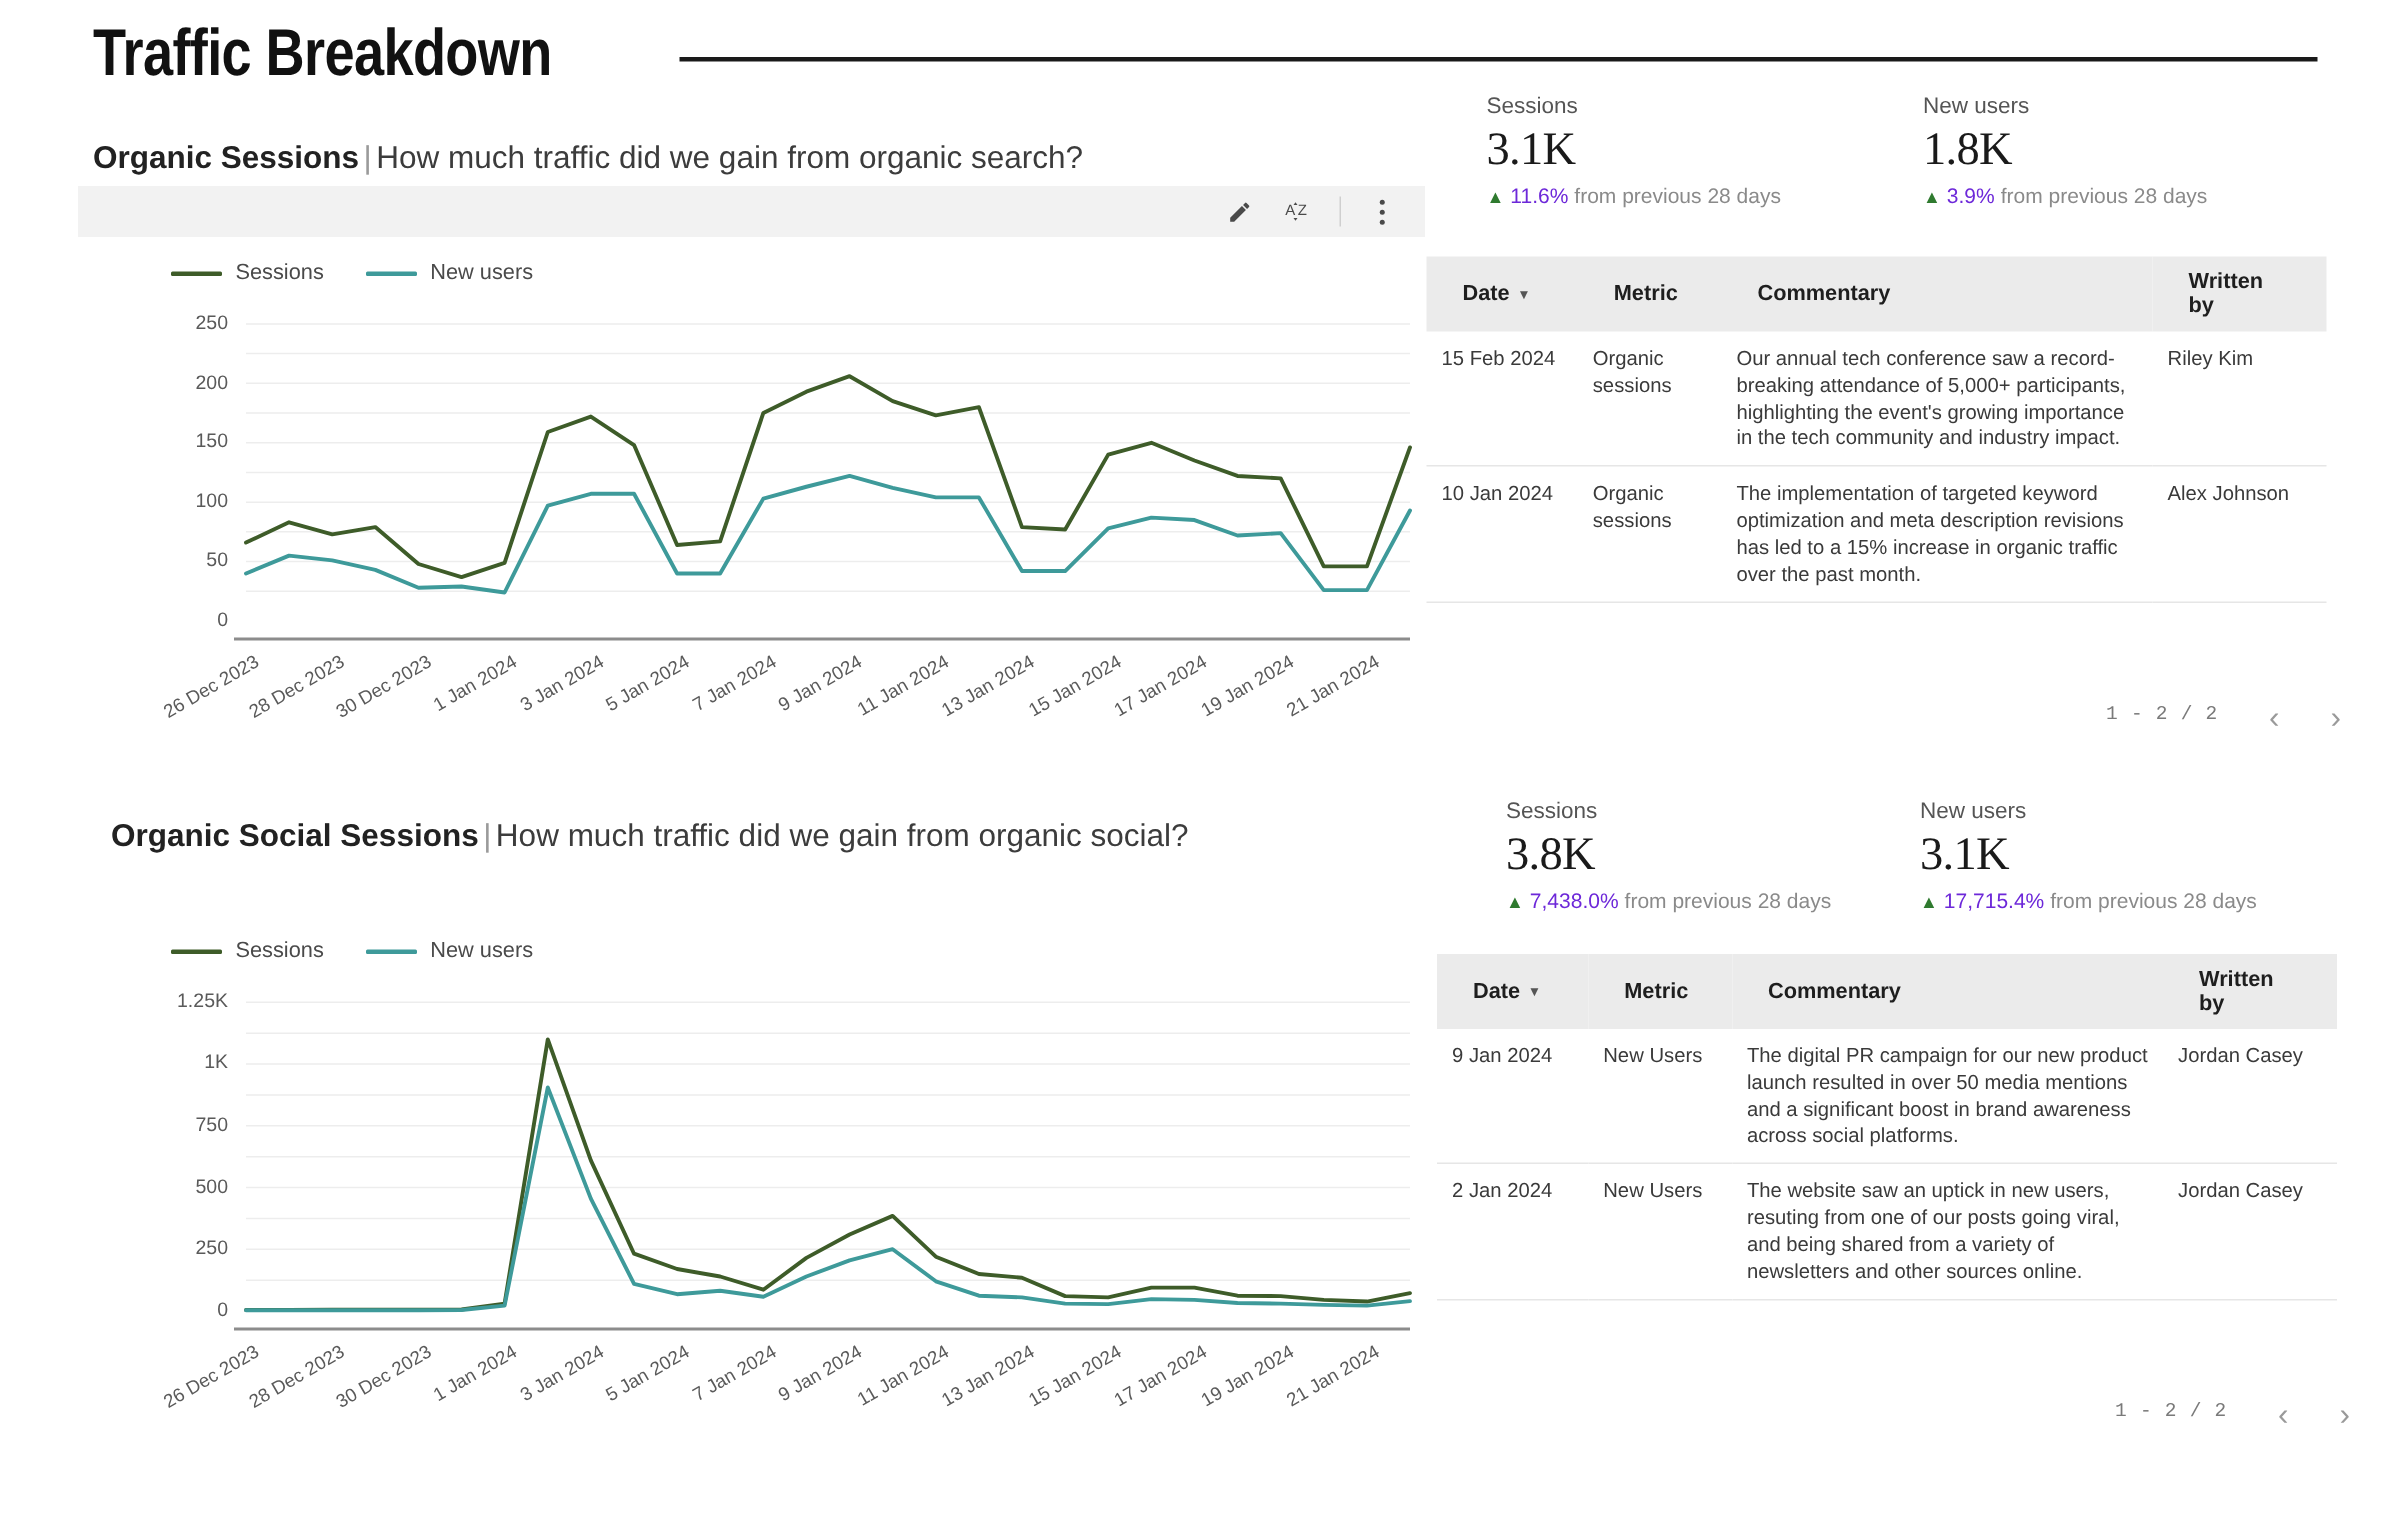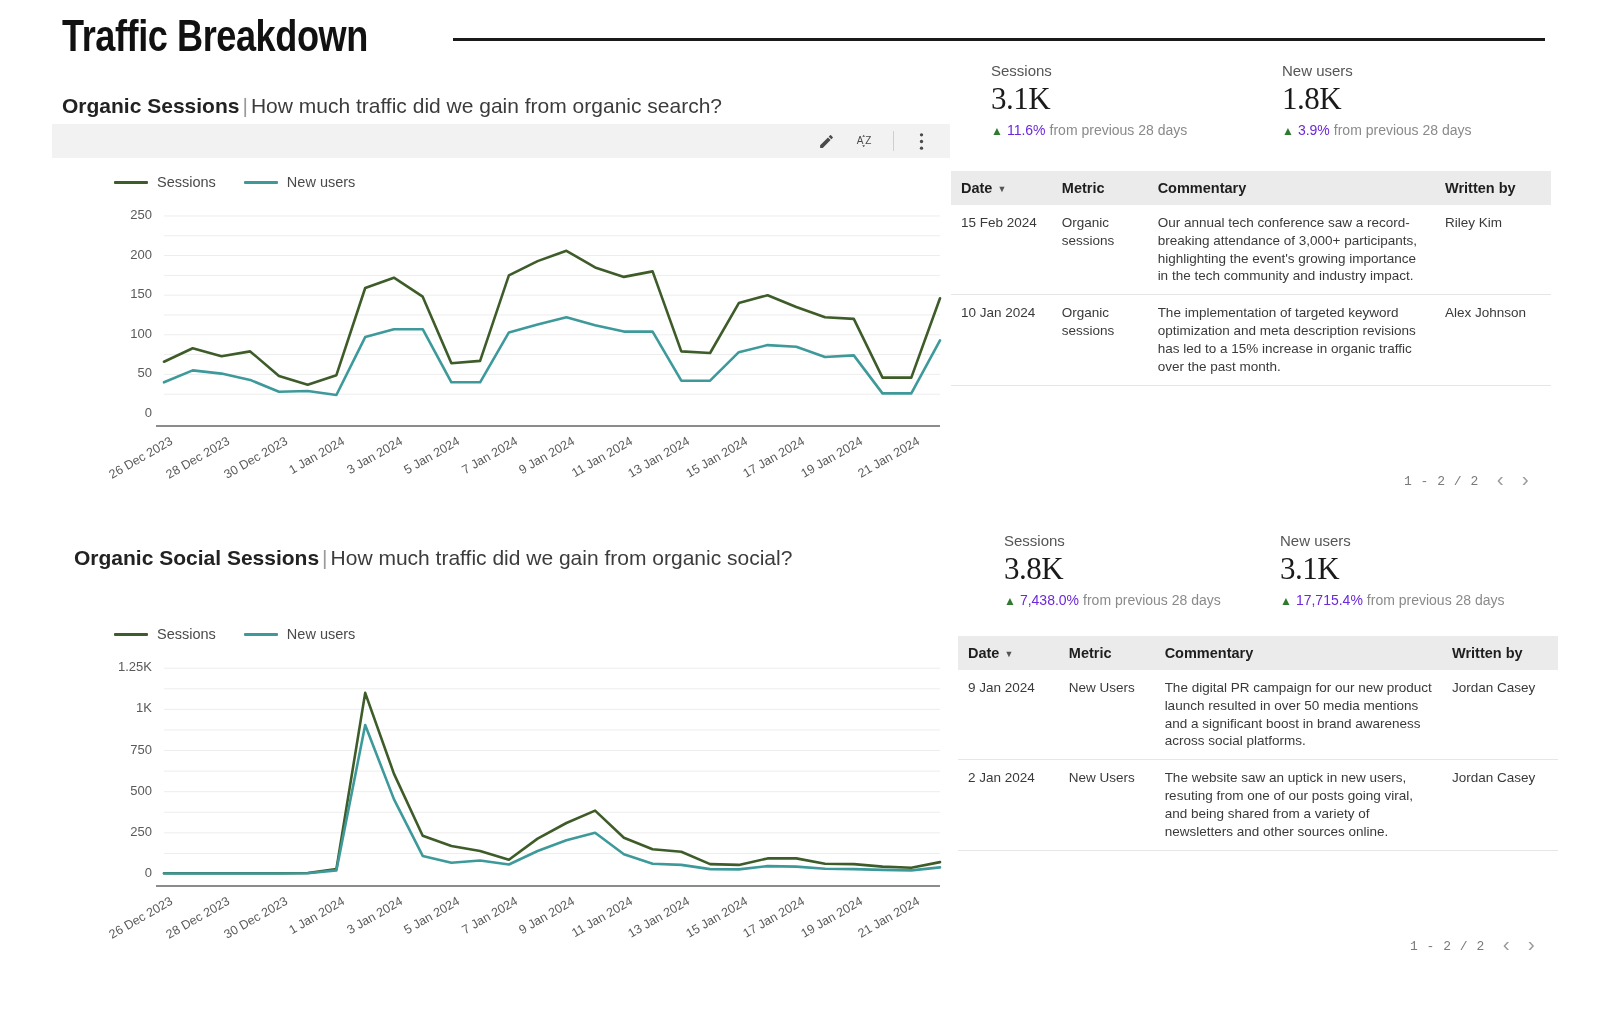--- a/index.html
+++ b/index.html
@@ -68,36 +68,36 @@
   .sc-label { font-size: 15px; color: #555; margin-bottom: 2px; }
   .sc-value { font-size: 31px; color: #1a1a1a; font-weight: 400; line-height: 1.15; letter-spacing: -0.5px; font-family: Liberation Serif, serif; }
   .sc-delta { font-size: 14px; color: #8a8a8a; margin-top: 5px; display: flex; align-items: baseline; gap: 4px; }
   .sc-delta .pct { color: #6d28d9; }
   .sc-arrow { color: #2f7a2f; font-size: 12px; line-height: 1; }
 
   
   .ctable { position: absolute; border-collapse: collapse; table-layout: fixed; }
   .ctable thead th {
     background: #ebebeb; font-size: 14.5px; font-weight: 700; color: #1e1e1e;
-    text-align: left; padding: 9px 10px; vertical-align: middle;
+    text-align: left; padding: 9px 24px; vertical-align: middle;
   }
   .ctable thead th .caret { font-size: 9px; color: #555; padding-left: 5px; vertical-align: middle; }
   .ctable tbody td {
     font-size: 13.5px; color: #3a3a3a; padding: 9px 10px;
     vertical-align: top; line-height: 1.32; border-bottom: 1px solid #e6e6e6;
   }
   .ctable tbody tr:last-child td { border-bottom: 1px solid #e6e6e6; }
   .col-date { width: 100px; }
   .col-metric { width: 95px; }
   .col-comm { width: 285px; }
   .col-author { width: 115px; }
 
   
   .pager {
-    position: absolute; display: flex; align-items: flex-end; gap: 18px;
+    position: absolute; display: flex; align-items: flex-start; gap: 34px;
     font-size: 13px; color: #7a7a7a; font-family: "Liberation Mono", monospace;
   }
   .pager-btn { font-size: 21px; color: #9a9a9a; cursor: pointer; font-family: "Liberation Sans", sans-serif; line-height: 1; }
   .pager-count { letter-spacing: 0.5px; }
 </style>
 </head>
 <body>
 
 <div class="page">
 
@@ -211,21 +211,21 @@
         <th class="col-date"><span>Date</span><span class="caret">▼</span></th>
         <th class="col-metric">Metric</th>
         <th class="col-comm">Commentary</th>
         <th class="col-author">Written by</th>
       </tr>
     </thead>
     <tbody>
       <tr>
         <td>15 Feb 2024</td>
         <td>Organic sessions</td>
-        <td>Our annual tech conference saw a record-breaking attendance of 3,000+ participants, highlighting the event's growing importance in the tech community and industry impact.</td>
+        <td>Our annual tech conference saw a record-breaking attendance of 5,000+ participants, highlighting the event's growing importance in the tech community and industry impact.</td>
         <td>Riley Kim</td>
       </tr>
       <tr>
         <td>10 Jan 2024</td>
         <td>Organic sessions</td>
         <td>The implementation of targeted keyword optimization and meta description revisions has led to a 15% increase in organic traffic over the past month.</td>
         <td>Alex Johnson</td>
       </tr>
     </tbody>
   </table>

